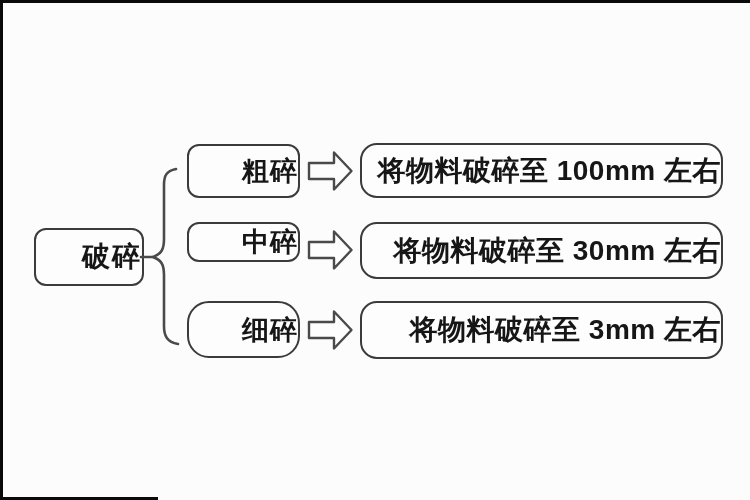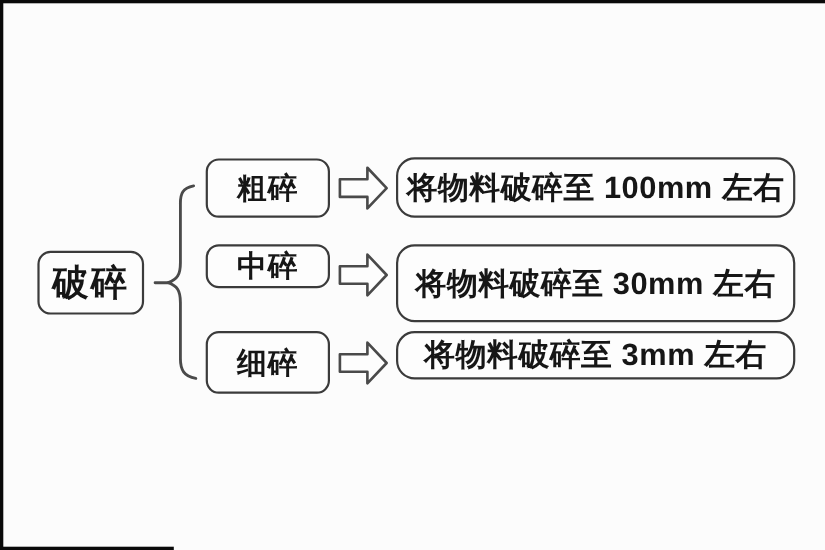--- a/index.html
+++ b/index.html
@@ -20,49 +20,49 @@
   .frame-left   { position: absolute; left: 0; top: 0; width: 3px; height: 500px; background: #0a0a0a; }
   .frame-bottom { position: absolute; left: 0; top: 497px; width: 158px; height: 3px; background: #0a0a0a; }
 
   .node {
     position: absolute;
     box-sizing: border-box;
     border: 2.5px solid #3b3b3b;
     background: #fdfdfd;
     display: flex;
     align-items: center;
-    justify-content: center;
+    justify-content: flex-end;
     color: #161616;
     font-weight: bold;
     white-space: nowrap;
   }
   .root-box {
-    left: 34px; top: 228px; width: 97px; height: 58px;
+    left: 34px; top: 228px; width: 110px; height: 58px;
     border-radius: 12px;
-    font-size: 33px;
+    font-size: 28px;
     letter-spacing: 2px;
   }
   .branch-box {
     left: 187px; width: 113px;
     border-radius: 12px;
     font-size: 27px;
     letter-spacing: 1px;
   }
   .result-box {
     left: 360px; width: 363px;
     border-radius: 17px;
     font-size: 28px;
     letter-spacing: 0.5px;
   }
   .row1 .branch-box { top: 144px; height: 54px; }
   .row1 .result-box { top: 143px; height: 55px; }
   .row2 .branch-box { top: 222px; height: 40px; }
-  .row2 .result-box { top: 222px; height: 71px; }
-  .row3 .branch-box { top: 301px; height: 57px; }
-  .row3 .result-box { top: 301px; height: 44px; }
+  .row2 .result-box { top: 222px; height: 57px; }
+  .row3 .branch-box { top: 301px; height: 57px; border-radius: 22px; }
+  .row3 .result-box { top: 301px; height: 58px; }
 
   .arrow-svg { position: absolute; left: 307px; width: 47px; height: 42px; }
   .row1 .arrow-svg { top: 150px; }
   .row2 .arrow-svg { top: 229px; }
   .row3 .arrow-svg { top: 309px; }
 
   .brace-svg { position: absolute; left: 139px; top: 160px; width: 48px; height: 196px; }
 </style>
 </head>
 <body>

